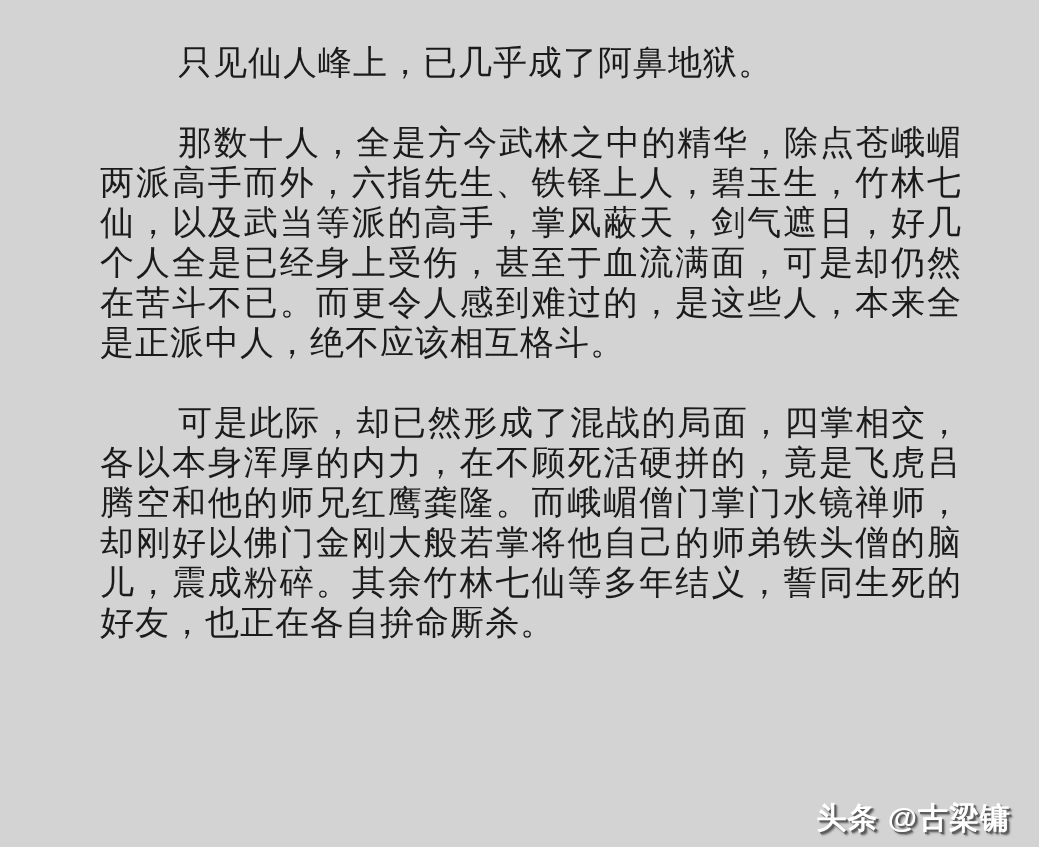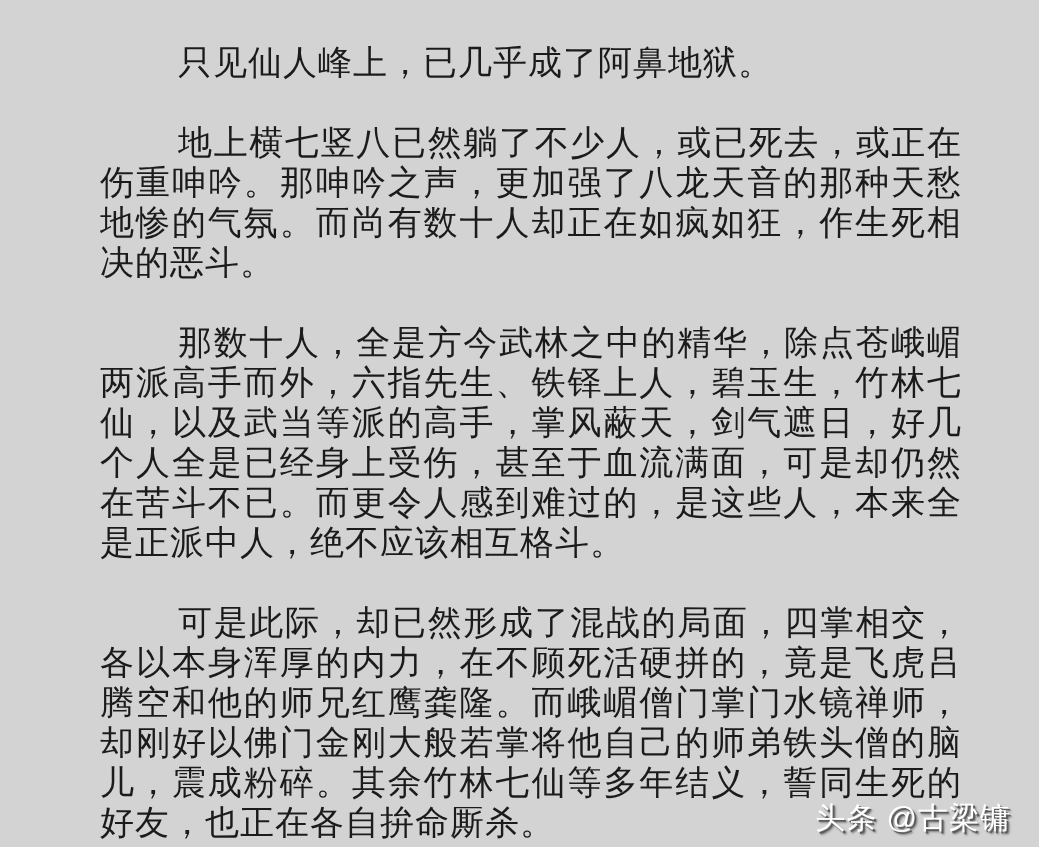--- a/index.html
+++ b/index.html
@@ -28,33 +28,32 @@
     letter-spacing: 1px;
     text-indent: 78px;
     text-align: justify;
     text-justify: inter-ideograph;
   }
   .watermark {
     position: absolute;
     right: 28px;
     bottom: 8px;
     font-size: 30px;
-    font-weight: normal;
+    font-weight: bold;
     color: #ffffff;
     letter-spacing: 1px;
     text-shadow: 2px 2px 0 #5d5d5d, 3px 3px 2px rgba(70,70,70,0.65);
     white-space: nowrap;
     margin-left: 20px;
   }
 </style>
 </head>
 <body>
 
 <main class="article">
   <p>只见仙人峰上，已几乎成了阿鼻地狱。</p>
-  <p>地上横七竖八已然躺了不少人，或已死去，或正在伤重呻吟。那呻吟之声，更加强了八龙天音的那种天愁地惨的气氛。而尚有数十人却正在如疯如狂，作生死相决的恶斗。</p>
   <p>那数十人，全是方今武林之中的精华，除点苍峨嵋两派高手而外，六指先生、铁铎上人，碧玉生，竹林七仙，以及武当等派的高手，掌风蔽天，剑气遮日，好几个人全是已经身上受伤，甚至于血流满面，可是却仍然在苦斗不已。而更令人感到难过的，是这些人，本来全是正派中人，绝不应该相互格斗。</p>
   <p>可是此际，却已然形成了混战的局面，四掌相交，各以本身浑厚的内力，在不顾死活硬拼的，竟是飞虎吕腾空和他的师兄红鹰龚隆。而峨嵋僧门掌门水镜禅师，却刚好以佛门金刚大般若掌将他自己的师弟铁头僧的脑儿，震成粉碎。其余竹林七仙等多年结义，誓同生死的好友，也正在各自拚命厮杀。</p>
 </main>
 
 <div class="watermark">
   <span>头条 @古梁镛</span>
 </div>
 
 </body></html>

